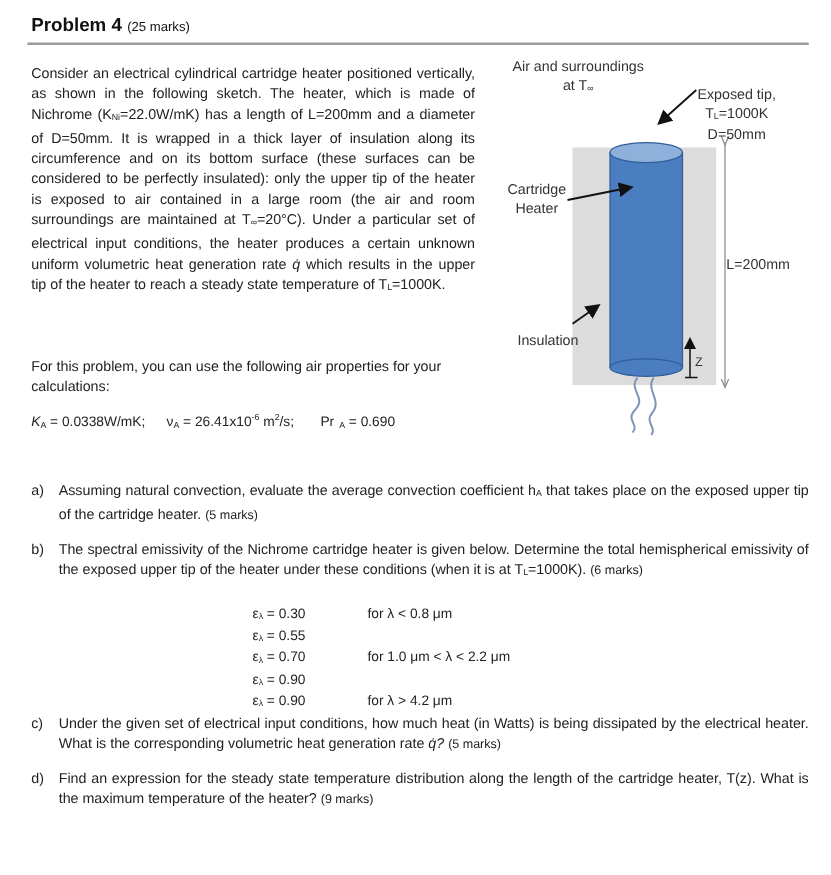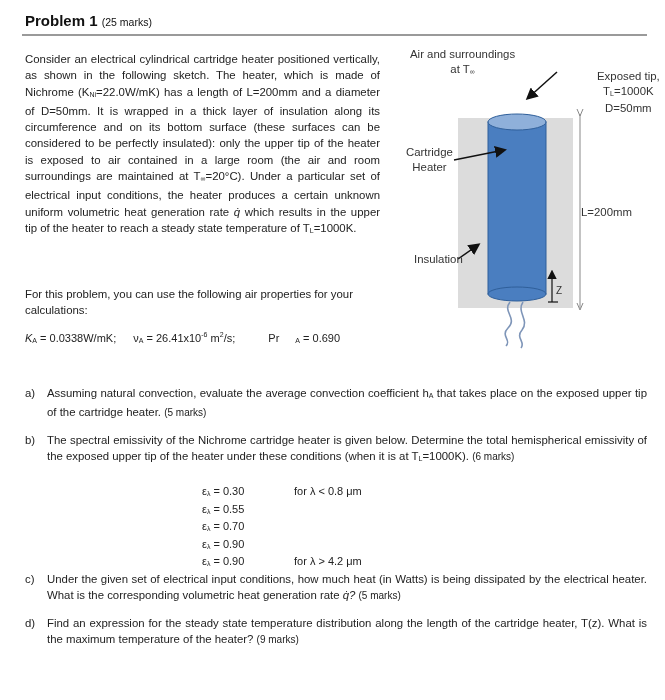--- a/index.html
+++ b/index.html
@@ -25,34 +25,34 @@
   .q .letter { position: absolute; left: 0; top: 0; }
   .q .mk { font-size: 10px; }
   .emis { position: absolute; left: 202px; top: 484px; font-size: 11px; line-height: 14.6px; }
   .emis-row { display: flex; }
   .emis-row .e { width: 92px; }
 </style>
 </head>
 <body>
 
 <div class="title">
-  <span>Problem 1</span>
+  <span>Problem 4</span>
   <span class="marks">(25 marks)</span>
 </div>
 <div class="rule"></div>
 
 <div class="intro">
   <p><span>Consider an electrical cylindrical cartridge heater positioned vertically, as shown in the following sketch.  The heater, which is made of Nichrome (K</span><span class="sub">Ni</span><span>=22.0W/mK) has a length of L=200mm and a diameter of D=50mm.  It is wrapped in a thick layer of insulation along its circumference and on its bottom surface (these surfaces can be considered to be perfectly insulated): only the upper tip of the heater is exposed to air contained in a large room (the air and room surroundings are maintained at T</span><span class="sub">∞</span><span>=20°C).  Under a particular set of electrical input conditions, the heater produces a certain unknown uniform volumetric heat generation rate </span><span class="qdot">q̇</span><span> which results in the upper tip of the heater to reach a steady state temperature of T</span><span class="sub">L</span><span>=1000K.</span></p>
 </div>
 
 <div class="props-intro">For this problem, you can use the following air properties for your calculations:</div>
 <div class="props">
   <span><i>K</i><span class="sub" style="margin:0">A</span><span style="margin:0"> = 0.0338W/mK;</span></span>
   <span><span style="margin:0">ν</span><span class="sub" style="margin:0">A</span><span style="margin:0"> = 26.41x10</span><span class="sup" style="margin:0">-6</span><span style="margin:0"> m</span><span class="sup" style="margin:0">2</span><span style="margin:0">/s;</span></span>
-  <span><span style="margin:16px">Pr</span><span class="sub" style="margin:0">A</span><span style="margin:0"> = 0.690</span></span>
+  <span><span style="margin:4px">Pr</span><span class="sub" style="margin:0">A</span><span style="margin:0"> = 0.690</span></span>
 </div>
 
 <div class="diagram">
   <svg width="270" height="320" viewBox="0 0 270 320">
     <defs>
       <marker id="ah" markerWidth="8" markerHeight="8" refX="6" refY="4" orient="auto">
         <path d="M0,0 L8,4 L0,8 z" fill="#111"></path>
       </marker>
       <marker id="ag" markerWidth="8" markerHeight="8" refX="5" refY="4" orient="auto">
         <path d="M0,1 L7,4 L0,7" fill="none" stroke="#888" stroke-width="1"></path>
@@ -68,30 +68,30 @@
     <line x1="64" y1="120" x2="114" y2="110" stroke="#111" stroke-width="1.5" marker-end="url(#ah)"></line>
     <line x1="68" y1="219" x2="88" y2="205" stroke="#111" stroke-width="1.5" marker-end="url(#ah)"></line>
     <line x1="190" y1="74" x2="190" y2="268" stroke="#888" stroke-width="1" marker-end="url(#ag)" marker-start="url(#ag)"></line>
     <line x1="158" y1="262" x2="168" y2="262" stroke="#111" stroke-width="1.2"></line>
     <line x1="162" y1="262" x2="162" y2="232" stroke="#111" stroke-width="1.2" marker-end="url(#ah)"></line>
   </svg>
   <div class="dlabel" style="left:20px; top:7px;">
     <div>Air and surroundings</div>
     <div><span>at T</span><span class="sub">∞</span></div>
   </div>
-  <div class="dlabel" style="left:168px; top:29px;margin-left:39px;">
+  <div class="dlabel" style="left:168px; top:29px;">
     <div>Exposed tip,</div>
     <div><span>T</span><span class="sub">L</span><span>=1000K</span></div>
     <div>D=50mm</div>
   </div>
   <div class="dlabel" style="left:16px; top:105px;">
     <div>Cartridge</div>
     <div>Heater</div>
   </div>
-  <div class="dlabel" style="left:24px; top:212px;">Insulation</div>
+  <div class="dlabel" style="left:24px; top:226px;">Insulation</div>
   <div class="dlabel" style="left:191px; top:165px;">L=200mm</div>
   <div class="dlabel" style="left:166px; top:243px; font-size:10px;">Z</div>
 </div>
 
 <div class="questions">
   <div class="q">
     <span class="letter">a)</span>
     <span>Assuming natural convection, evaluate the average convection coefficient h</span><span class="sub">A</span><span> that takes place on the exposed upper tip of the cartridge heater.  </span><span class="mk">(5 marks)</span>
   </div>
   <div class="q" style="margin-bottom:104px;">
@@ -111,20 +111,21 @@
 <div class="emis">
   <div class="emis-row">
       <span class="e"><span>ε</span><span class="sub">λ</span><span> = 0.30</span></span>
       <span>for λ &lt; 0.8 μm</span>
     </div>
   <div class="emis-row">
       <span class="e"><span>ε</span><span class="sub">λ</span><span> = 0.55</span></span>
     </div>
   <div class="emis-row">
       <span class="e"><span>ε</span><span class="sub">λ</span><span> = 0.70</span></span>
+      <span>for 1.0 μm &lt; λ &lt; 2.2 μm</span>
     </div>
   <div class="emis-row">
       <span class="e"><span>ε</span><span class="sub">λ</span><span> = 0.90</span></span>
     </div>
   <div class="emis-row">
       <span class="e"><span>ε</span><span class="sub">λ</span><span> = 0.90</span></span>
       <span>for λ &gt; 4.2 μm</span>
     </div>
 </div>
 

